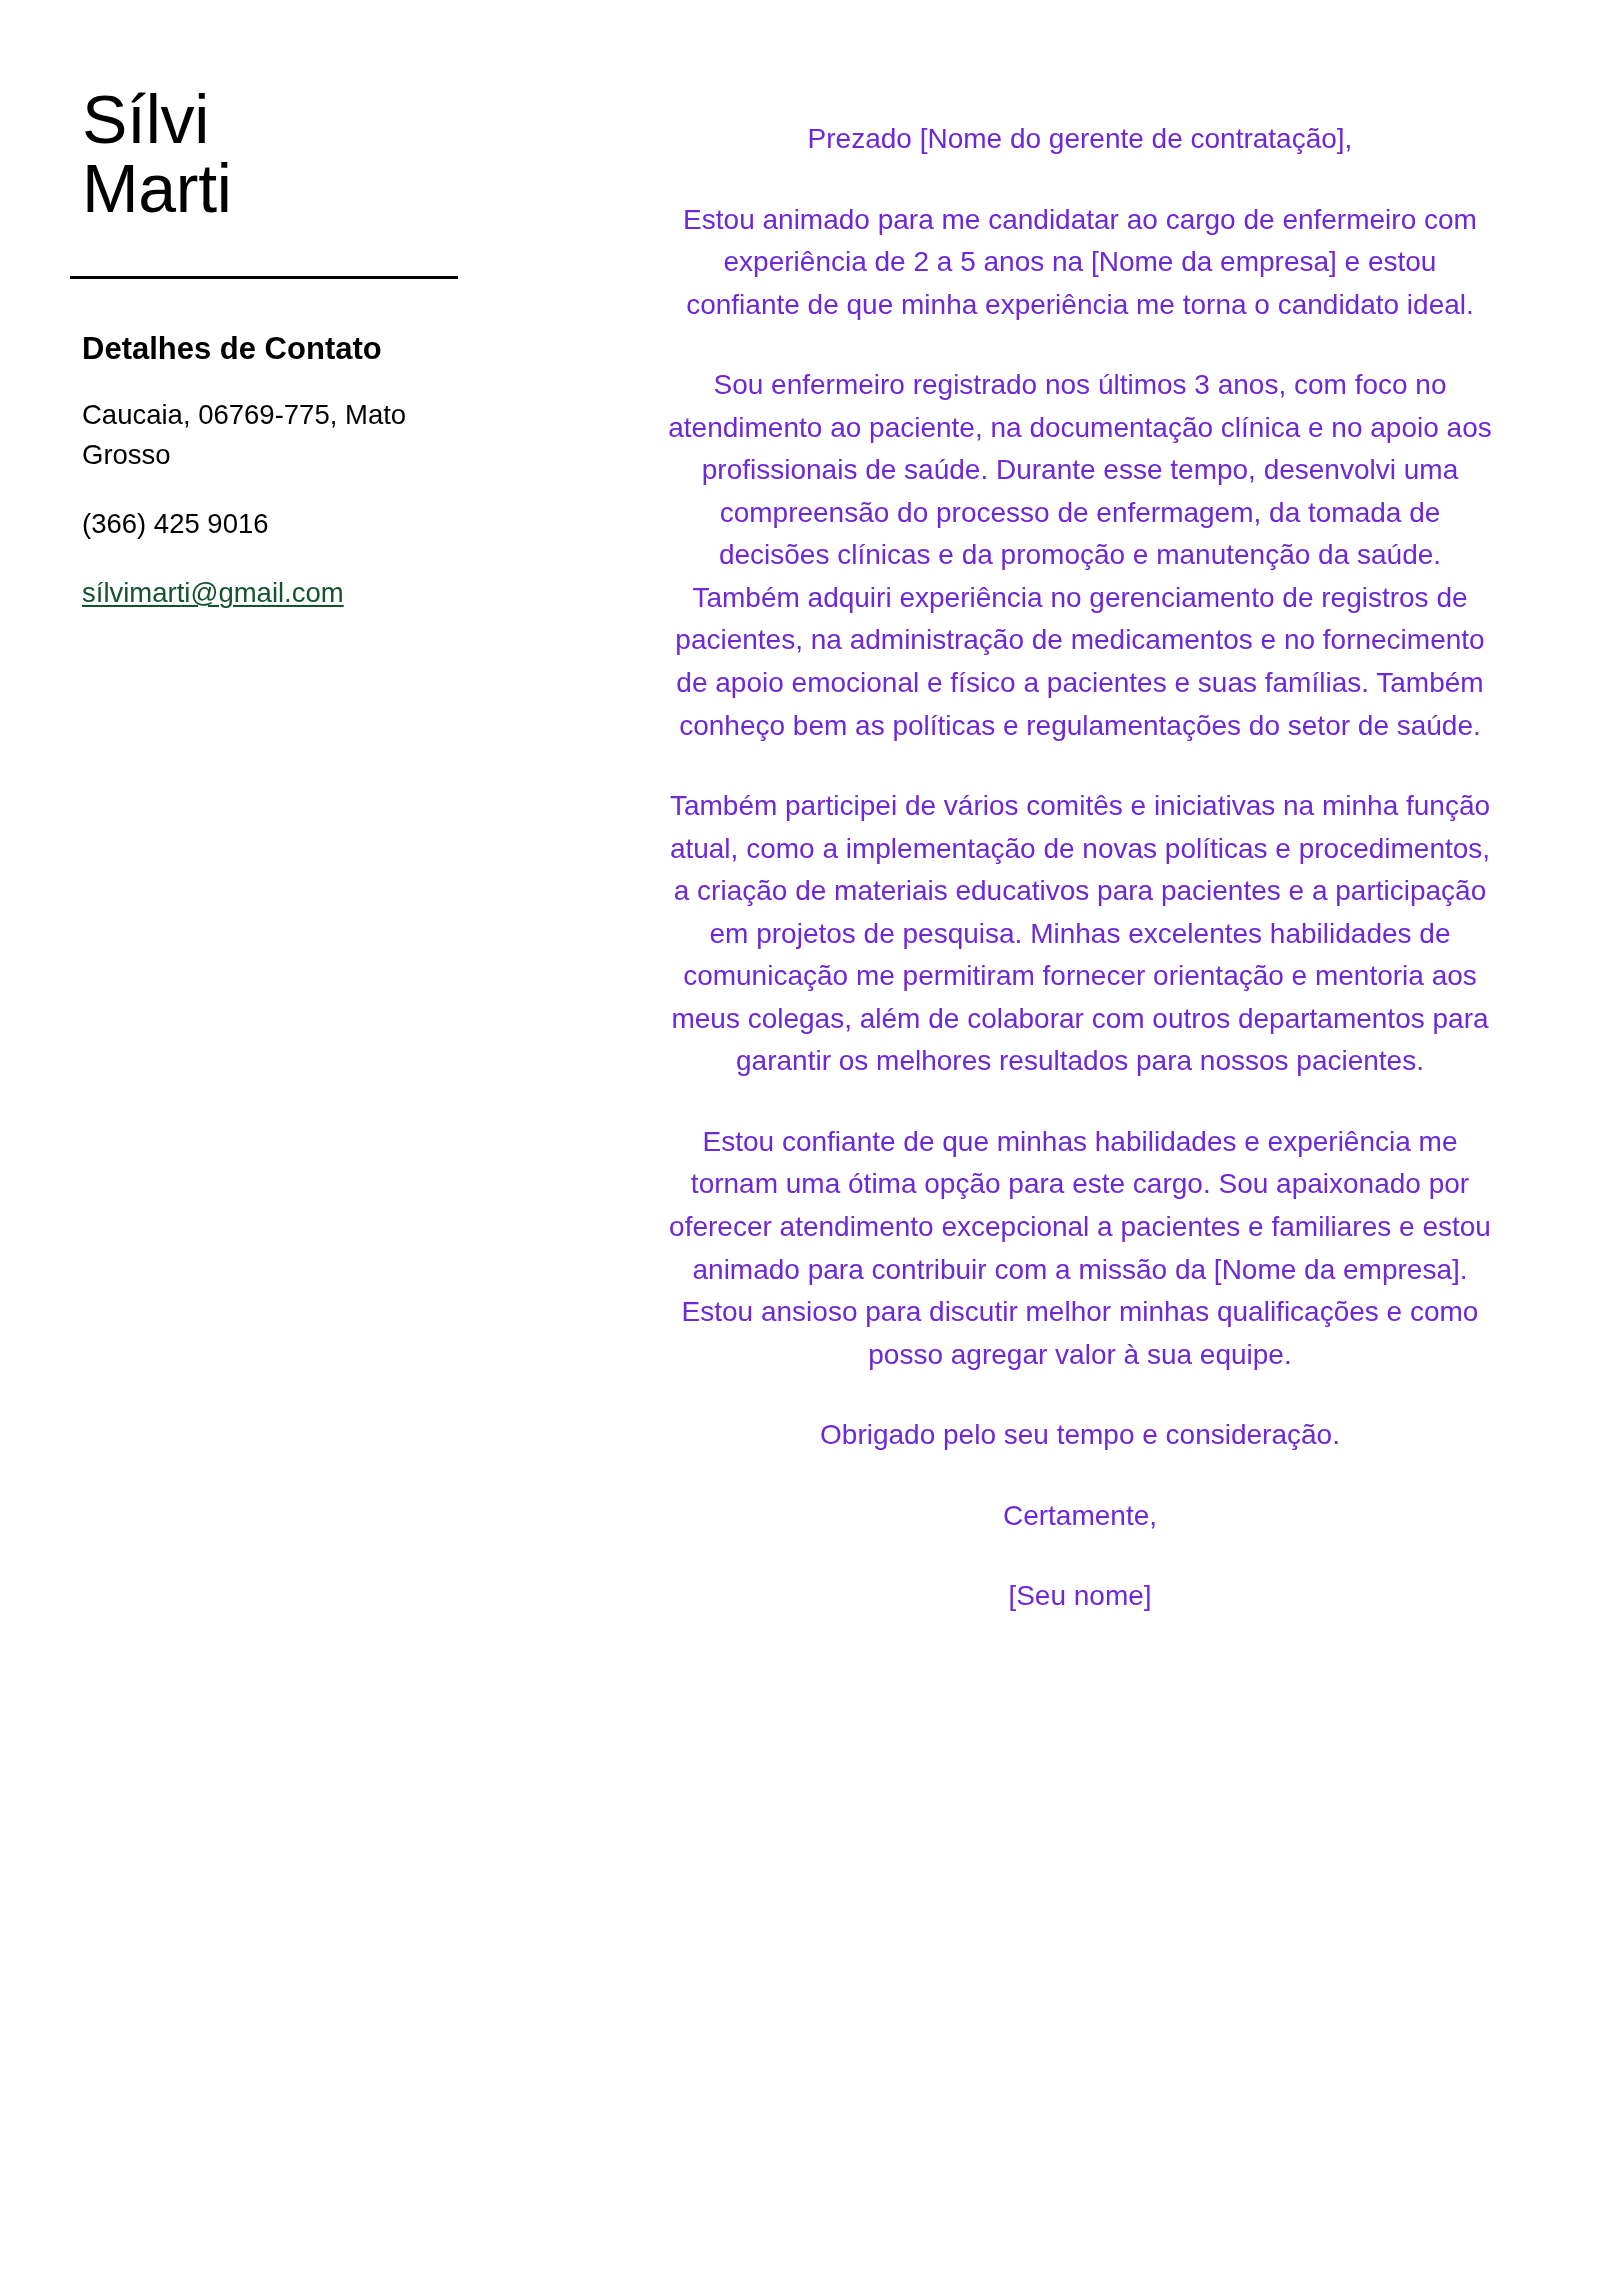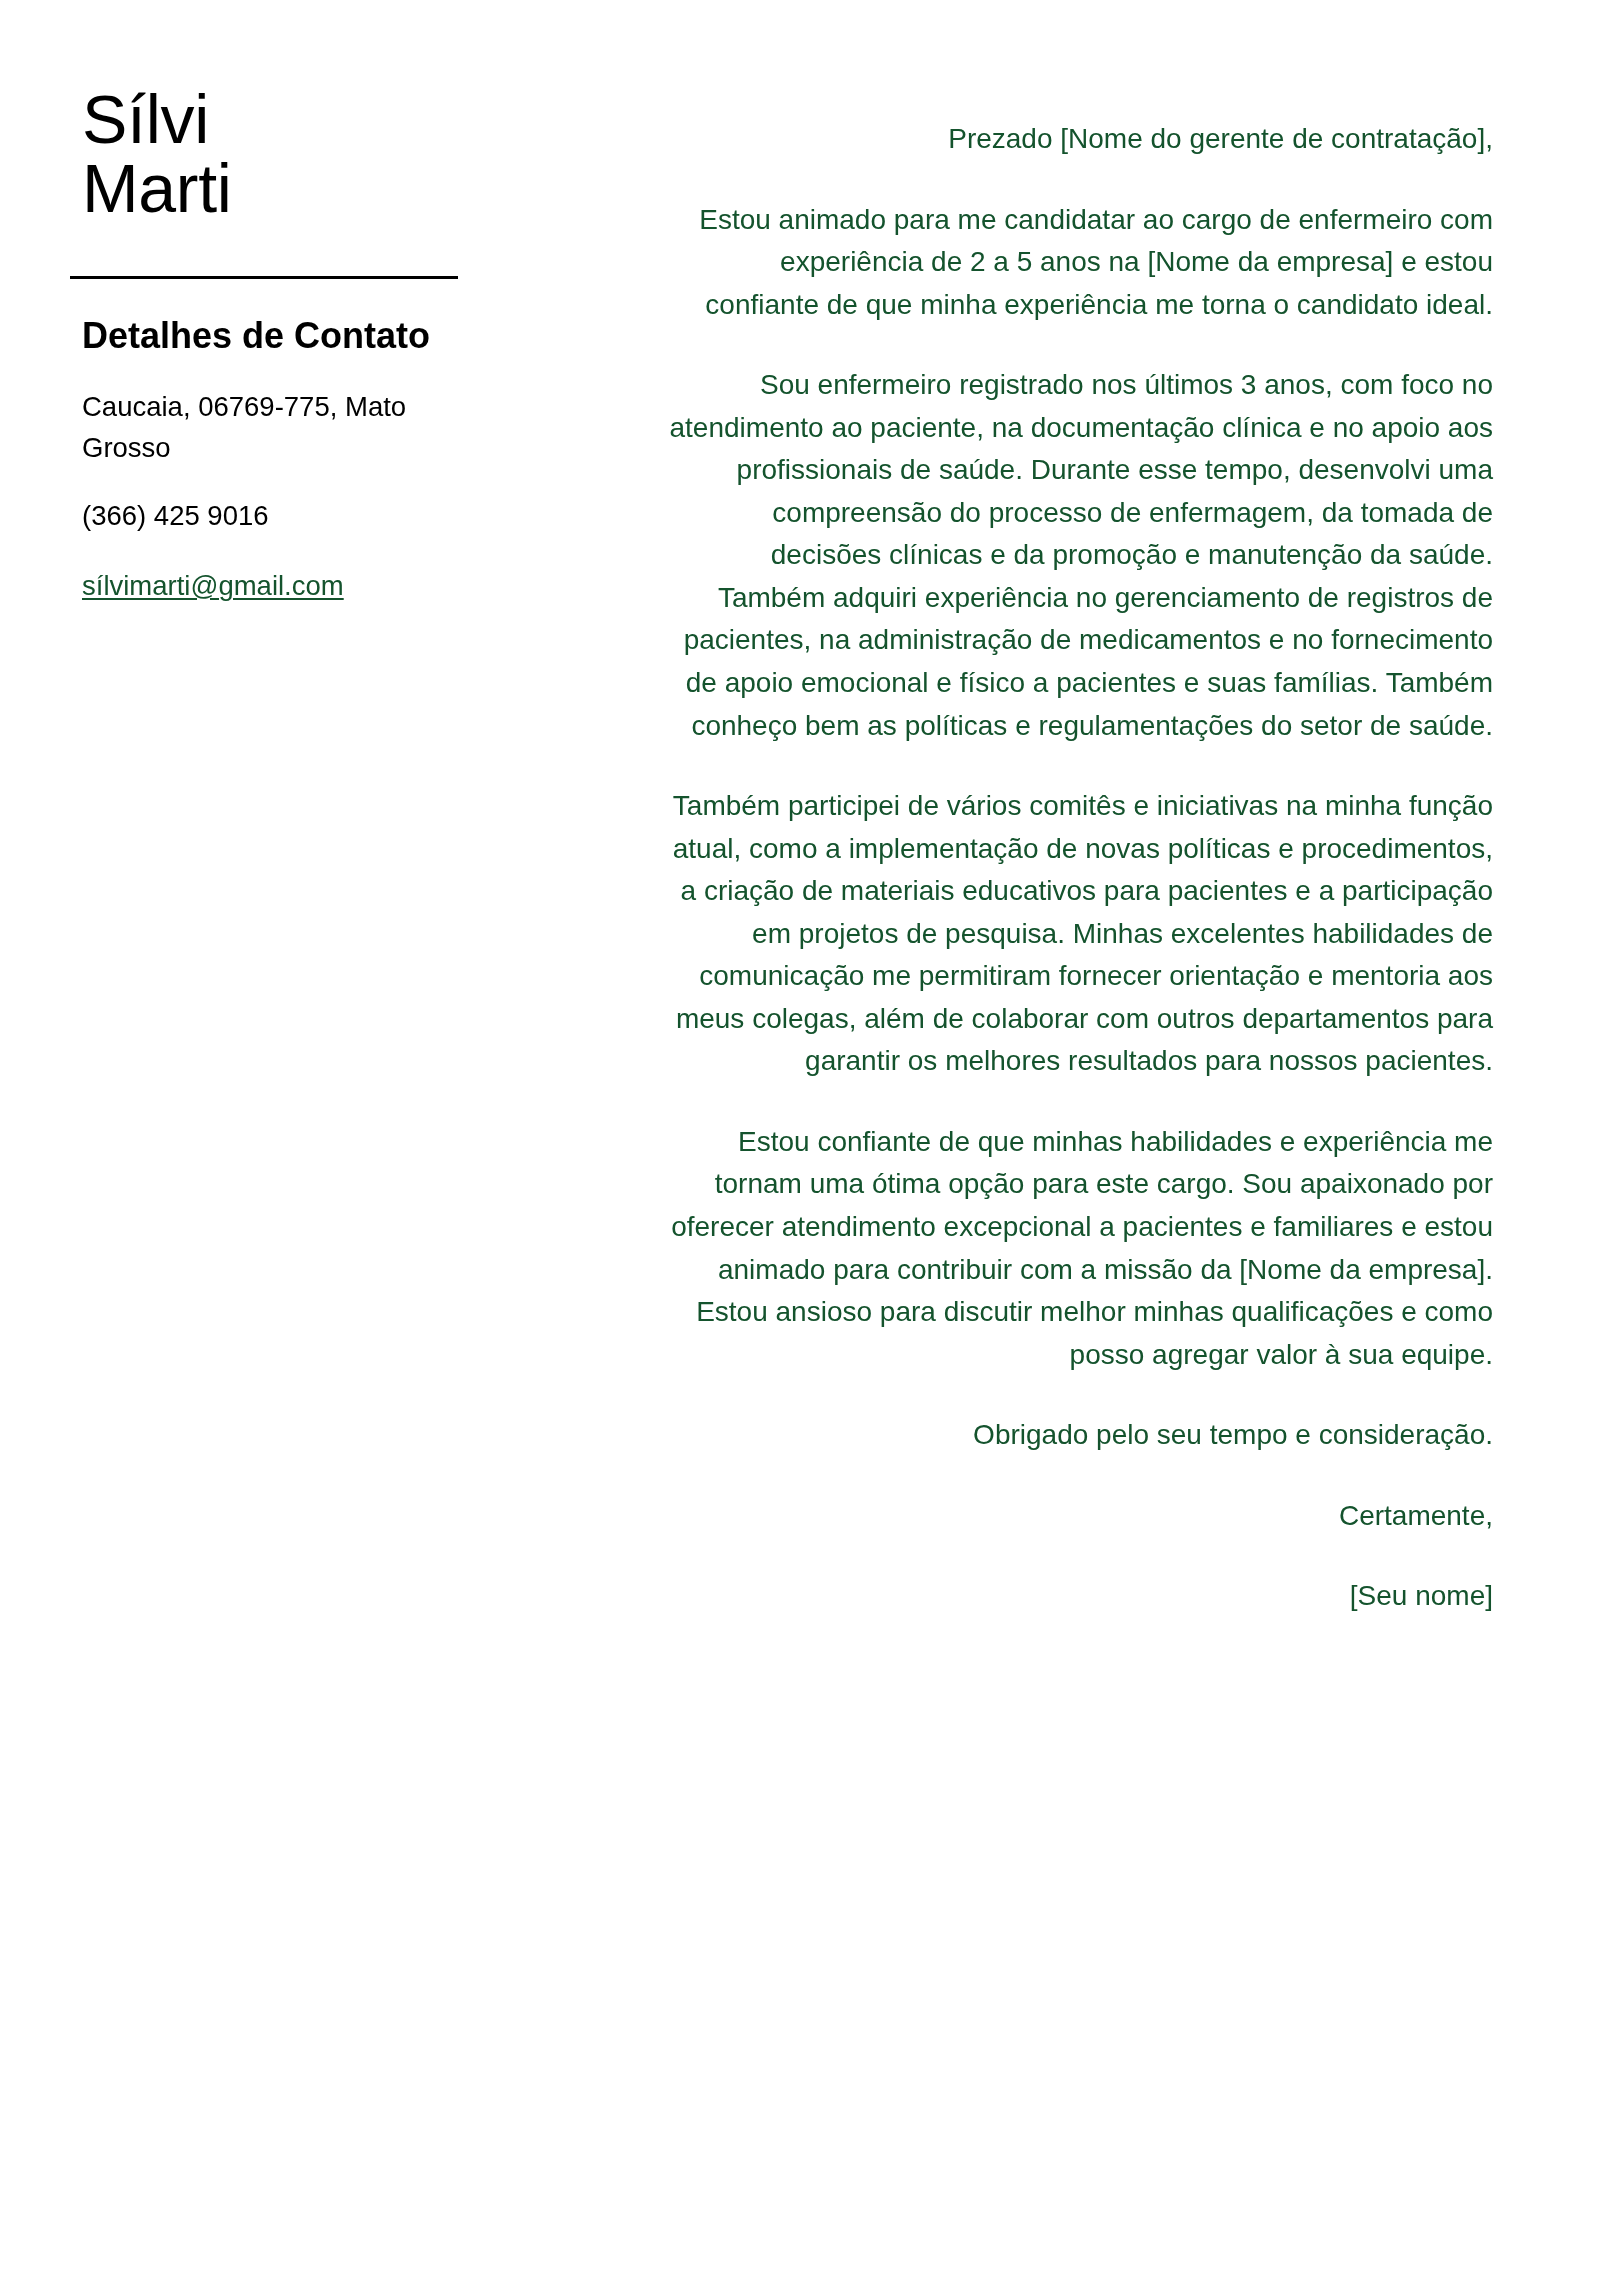--- a/index.html
+++ b/index.html
@@ -59,22 +59,22 @@
 
   .divider {
     margin-top: 52px;
     margin-left: -11.8px;
     width: 388px;
     height: 3.3px;
     background: #000000;
   }
 
   .contact-heading {
-    margin-top: 35px;
-    font-size: 36px;
+    margin-top: 51px;
+    font-size: 31px;
     line-height: 1.2;
     font-weight: 700;
     color: #000000;
   }
 
   .contact-list {
     margin: 0;
     padding: 0;
     list-style: none;
   }
@@ -105,22 +105,22 @@
     left: 667px;
     top: 118px;
     width: 826px;
   }
 
   .letter-para {
     margin: 0 0 38px 0;
     font-size: 28px;
     line-height: 1.52;
     font-weight: 400;
-    color: #14532d;
-    text-align: right;
+    color: #6d28d9;
+    text-align: center;
   }
 
   .letter-para:last-child {
     margin-bottom: 0;
   }
 </style>
 </head>
 <body>
 
 <div class="page">

